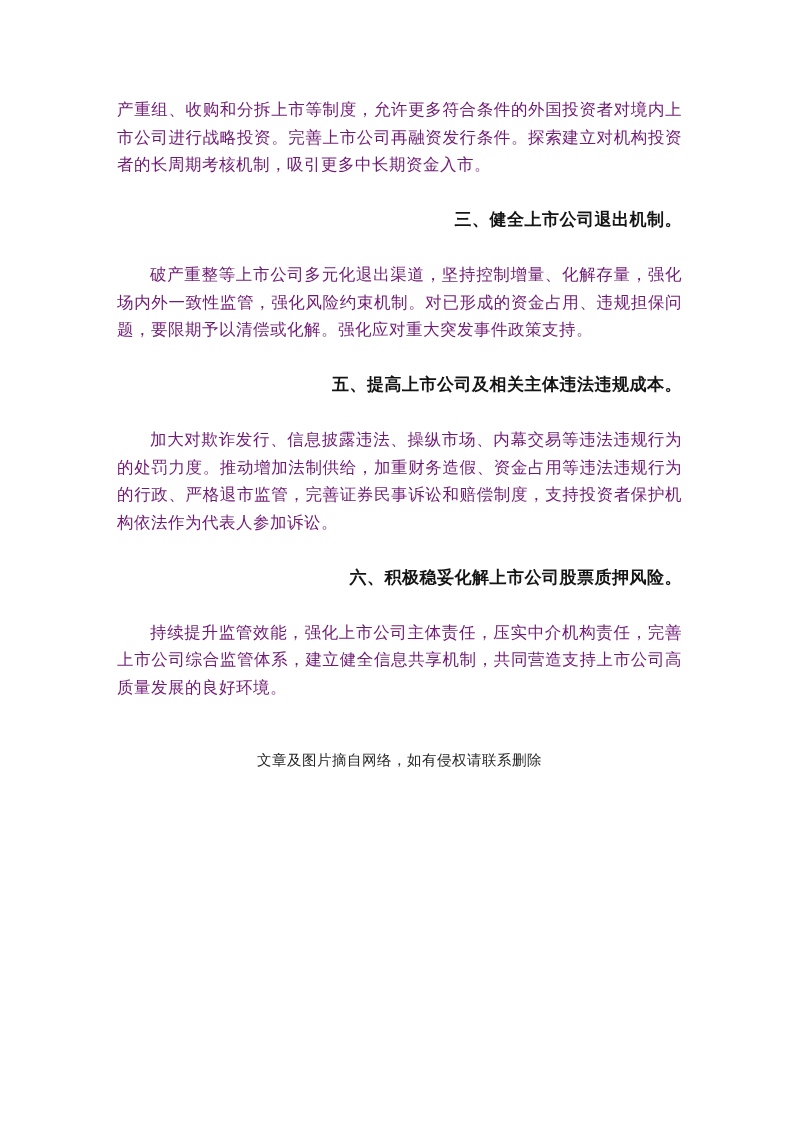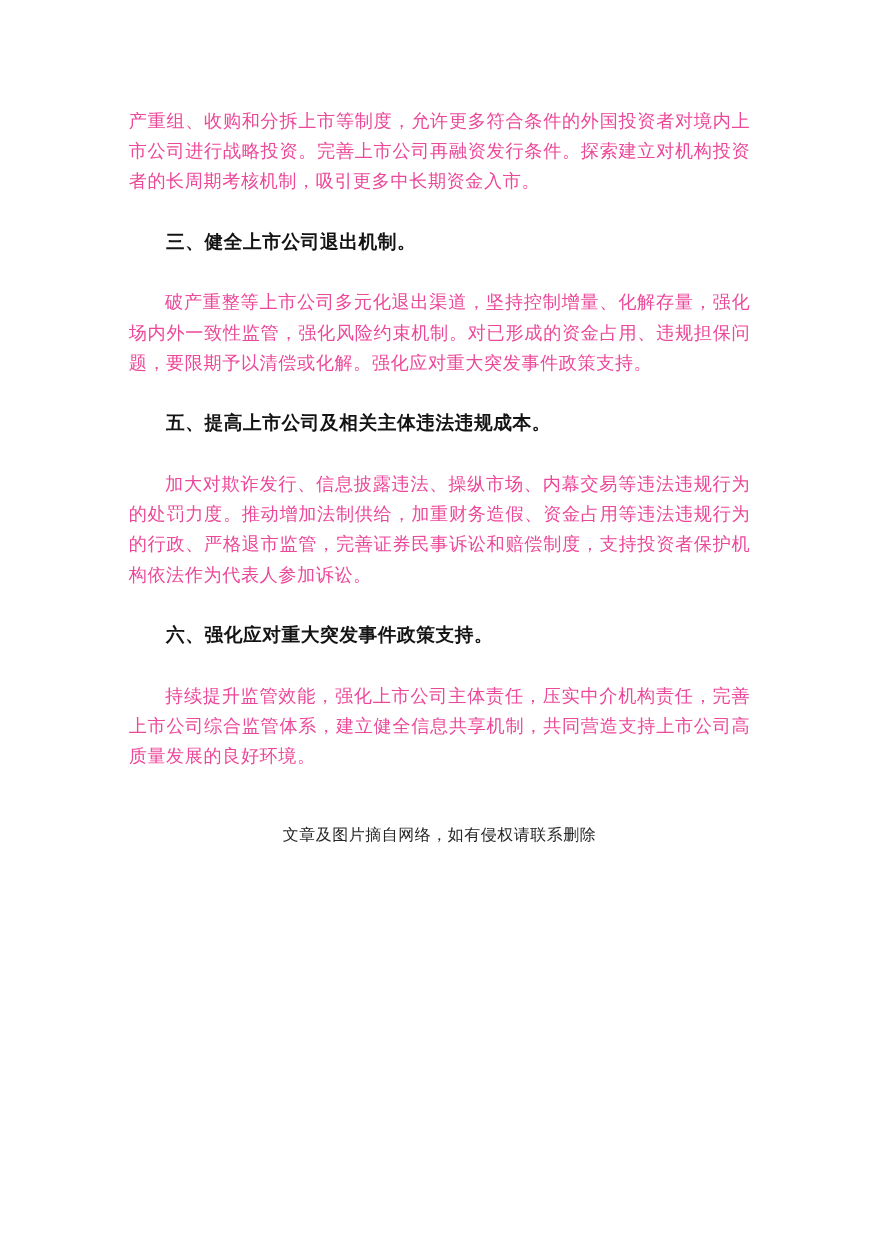--- a/index.html
+++ b/index.html
@@ -20,32 +20,33 @@
     left: 117px;
     width: 565px;
   }
   .para {
     font-size: 16.5px;
     line-height: 27.5px;
     text-align: justify;
     text-indent: 2em;
     letter-spacing: 0.5px;
     margin: 27.5px 0;
-    color: #ec4899;
+    color: #701a75;
   }
   .content > .para:first-child { margin-top: 0; text-indent: 0; }
   .heading {
     font-size: 17px;
     line-height: 27.5px;
     font-weight: 700;
     text-indent: 2em;
     letter-spacing: 0.5px;
     margin: 27.5px 0;
     color: #141414;
     font-family: "Liberation Sans", "DejaVu Sans", sans-serif;
+    text-align: right;
   }
   .footer-note {
     font-size: 14.5px;
     line-height: 27.5px;
     text-align: center;
     letter-spacing: 0.5px;
     margin-top: 46px;
     color: #262626;
   }
 </style>
@@ -57,19 +58,19 @@
 
     <p class="para">产重组、收购和分拆上市等制度，允许更多符合条件的外国投资者对境内上市公司进行战略投资。完善上市公司再融资发行条件。探索建立对机构投资者的长周期考核机制，吸引更多中长期资金入市。</p>
 
     <h2 class="heading">三、健全上市公司退出机制。</h2>
 
     <p class="para">破产重整等上市公司多元化退出渠道，坚持控制增量、化解存量，强化场内外一致性监管，强化风险约束机制。对已形成的资金占用、违规担保问题，要限期予以清偿或化解。强化应对重大突发事件政策支持。</p>
 
     <h2 class="heading">五、提高上市公司及相关主体违法违规成本。</h2>
     <p class="para">加大对欺诈发行、信息披露违法、操纵市场、内幕交易等违法违规行为的处罚力度。推动增加法制供给，加重财务造假、资金占用等违法违规行为的行政、严格退市监管，完善证券民事诉讼和赔偿制度，支持投资者保护机构依法作为代表人参加诉讼。</p>
 
-    <h2 class="heading">六、强化应对重大突发事件政策支持。</h2>
+    <h2 class="heading">六、积极稳妥化解上市公司股票质押风险。</h2>
     <p class="para">持续提升监管效能，强化上市公司主体责任，压实中介机构责任，完善上市公司综合监管体系，建立健全信息共享机制，共同营造支持上市公司高质量发展的良好环境。</p>
 
     <p class="footer-note">文章及图片摘自网络，如有侵权请联系删除</p>
 
   </div>
 </div>
 
 </body></html>

